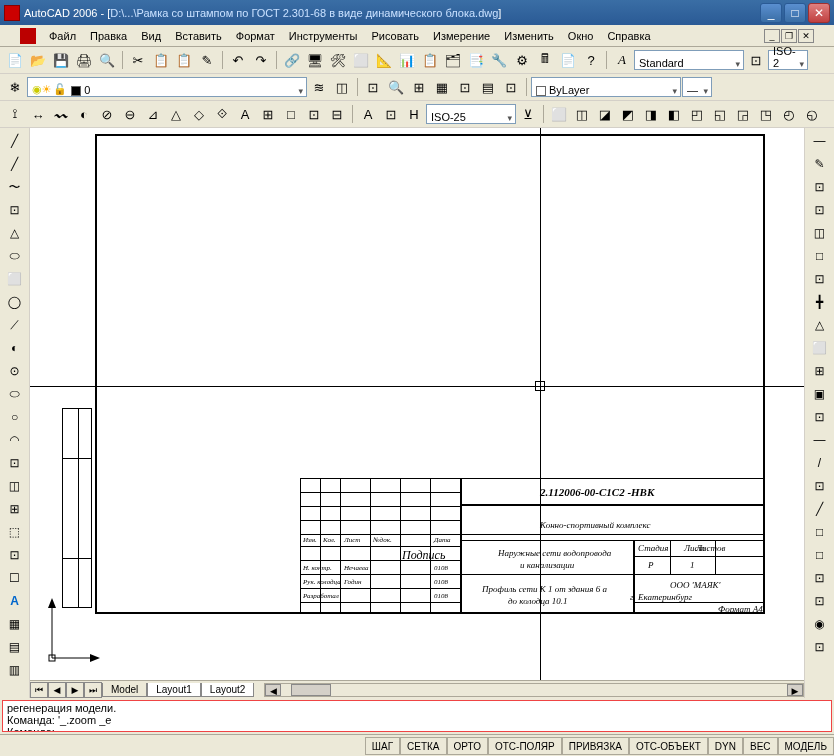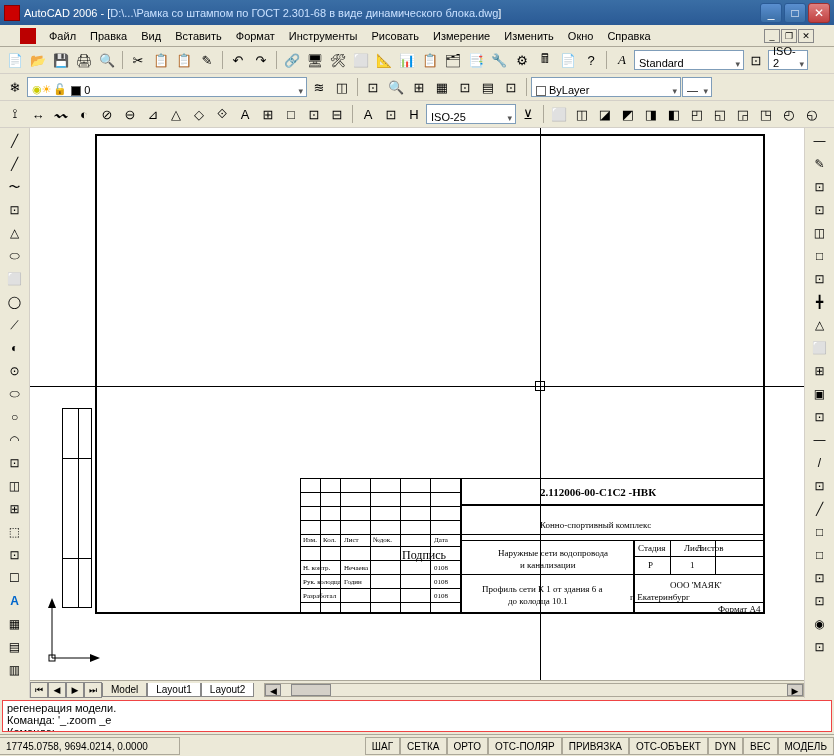--- a/index.html
+++ b/index.html
@@ -26,21 +26,21 @@
 .vtb { width: 30px; background: #ece9d8; display: flex; flex-direction: column; align-items: center; padding-top: 2px; gap: 1px; border-right: 1px solid #d4d0c8; }
 .vtb.right { border-left: 1px solid #d4d0c8; border-right: none; }
 .vbtn { width: 22px; height: 22px; display: flex; align-items: center; justify-content: center; cursor: pointer; border: 1px solid transparent; font-size: 12px; }
 .canvas-wrap { flex: 1; display: flex; flex-direction: column; background: #fff; position: relative; }
 .canvas { flex: 1; position: relative; background: #fff; overflow: hidden; }
 .frame { position: absolute; border: 2px solid #000; }
 .tline { position: absolute; background: #000; }
 .crosshair-h { position: absolute; left: 0; right: 0; height: 1px; background: #000; top: 258px; }
 .crosshair-v { position: absolute; top: 0; bottom: 0; width: 1px; background: #000; left: 510px; }
 .crosshair-box { position: absolute; width: 10px; height: 10px; border: 1px solid #000; left: 505px; top: 253px; }
-.stamp-text { position: absolute; font-size: 9px; font-family: 'Times New Roman', serif; white-space: nowrap; }
+.stamp-text { position: absolute; font-size: 9px; font-family: 'Times New Roman', serif; font-style: italic; white-space: nowrap; }
 .layout-tabs { height: 18px; background: #ece9d8; display: flex; align-items: center; border-top: 1px solid #aca899; }
 .tab-nav { display: flex; }
 .tab-nav-btn { width: 18px; height: 16px; border: 1px solid #888; background: #ece9d8; font-size: 9px; text-align: center; line-height: 14px; cursor: pointer; }
 .tab { padding: 1px 8px; background: #fff; border: 1px solid #888; border-top: none; font-size: 10px; cursor: pointer; }
 .tab.active { background: #ece9d8; }
 .hscroll { flex: 1; margin-left: 10px; height: 14px; background: #ece9d8; border: 1px solid #aca899; display: flex; }
 .hscroll .thumb { width: 40px; background: #d4d0c8; border: 1px solid #888; margin-left: 10px; }
 .hscroll .arrow { width: 16px; background: #d4d0c8; border: 1px solid #888; text-align: center; font-size: 9px; line-height: 12px; }
 .cmdwin { height: 32px; background: #fff; border: 1px solid #ef4444; margin: 2px; padding: 1px 4px; font-family: 'Courier New', monospace; font-size: 12px; overflow: hidden; }
 .statusbar { height: 22px; background: #ece9d8; display: flex; align-items: center; border-top: 1px solid #aca899; gap: 0; }
@@ -337,21 +337,20 @@
   </div>
 </div>
 
 <div class="cmdwin">
   <div>регенерация модели.</div>
   <div>Команда: '_.zoom _e</div>
   <div>Команда:</div>
 </div>
 
 <div class="statusbar">
-  <div class="status-seg">17745.0758, 9694.0214, 0.0000</div>
   <div style="flex:1"></div>
   <div class="status-seg">ШАГ</div>
   <div class="status-seg">СЕТКА</div>
   <div class="status-seg">ОРТО</div>
   <div class="status-seg">ОТС-ПОЛЯР</div>
   <div class="status-seg">ПРИВЯЗКА</div>
   <div class="status-seg">ОТС-ОБЪЕКТ</div>
   <div class="status-seg">DYN</div>
   <div class="status-seg">ВЕС</div>
   <div class="status-seg">МОДЕЛЬ</div>

